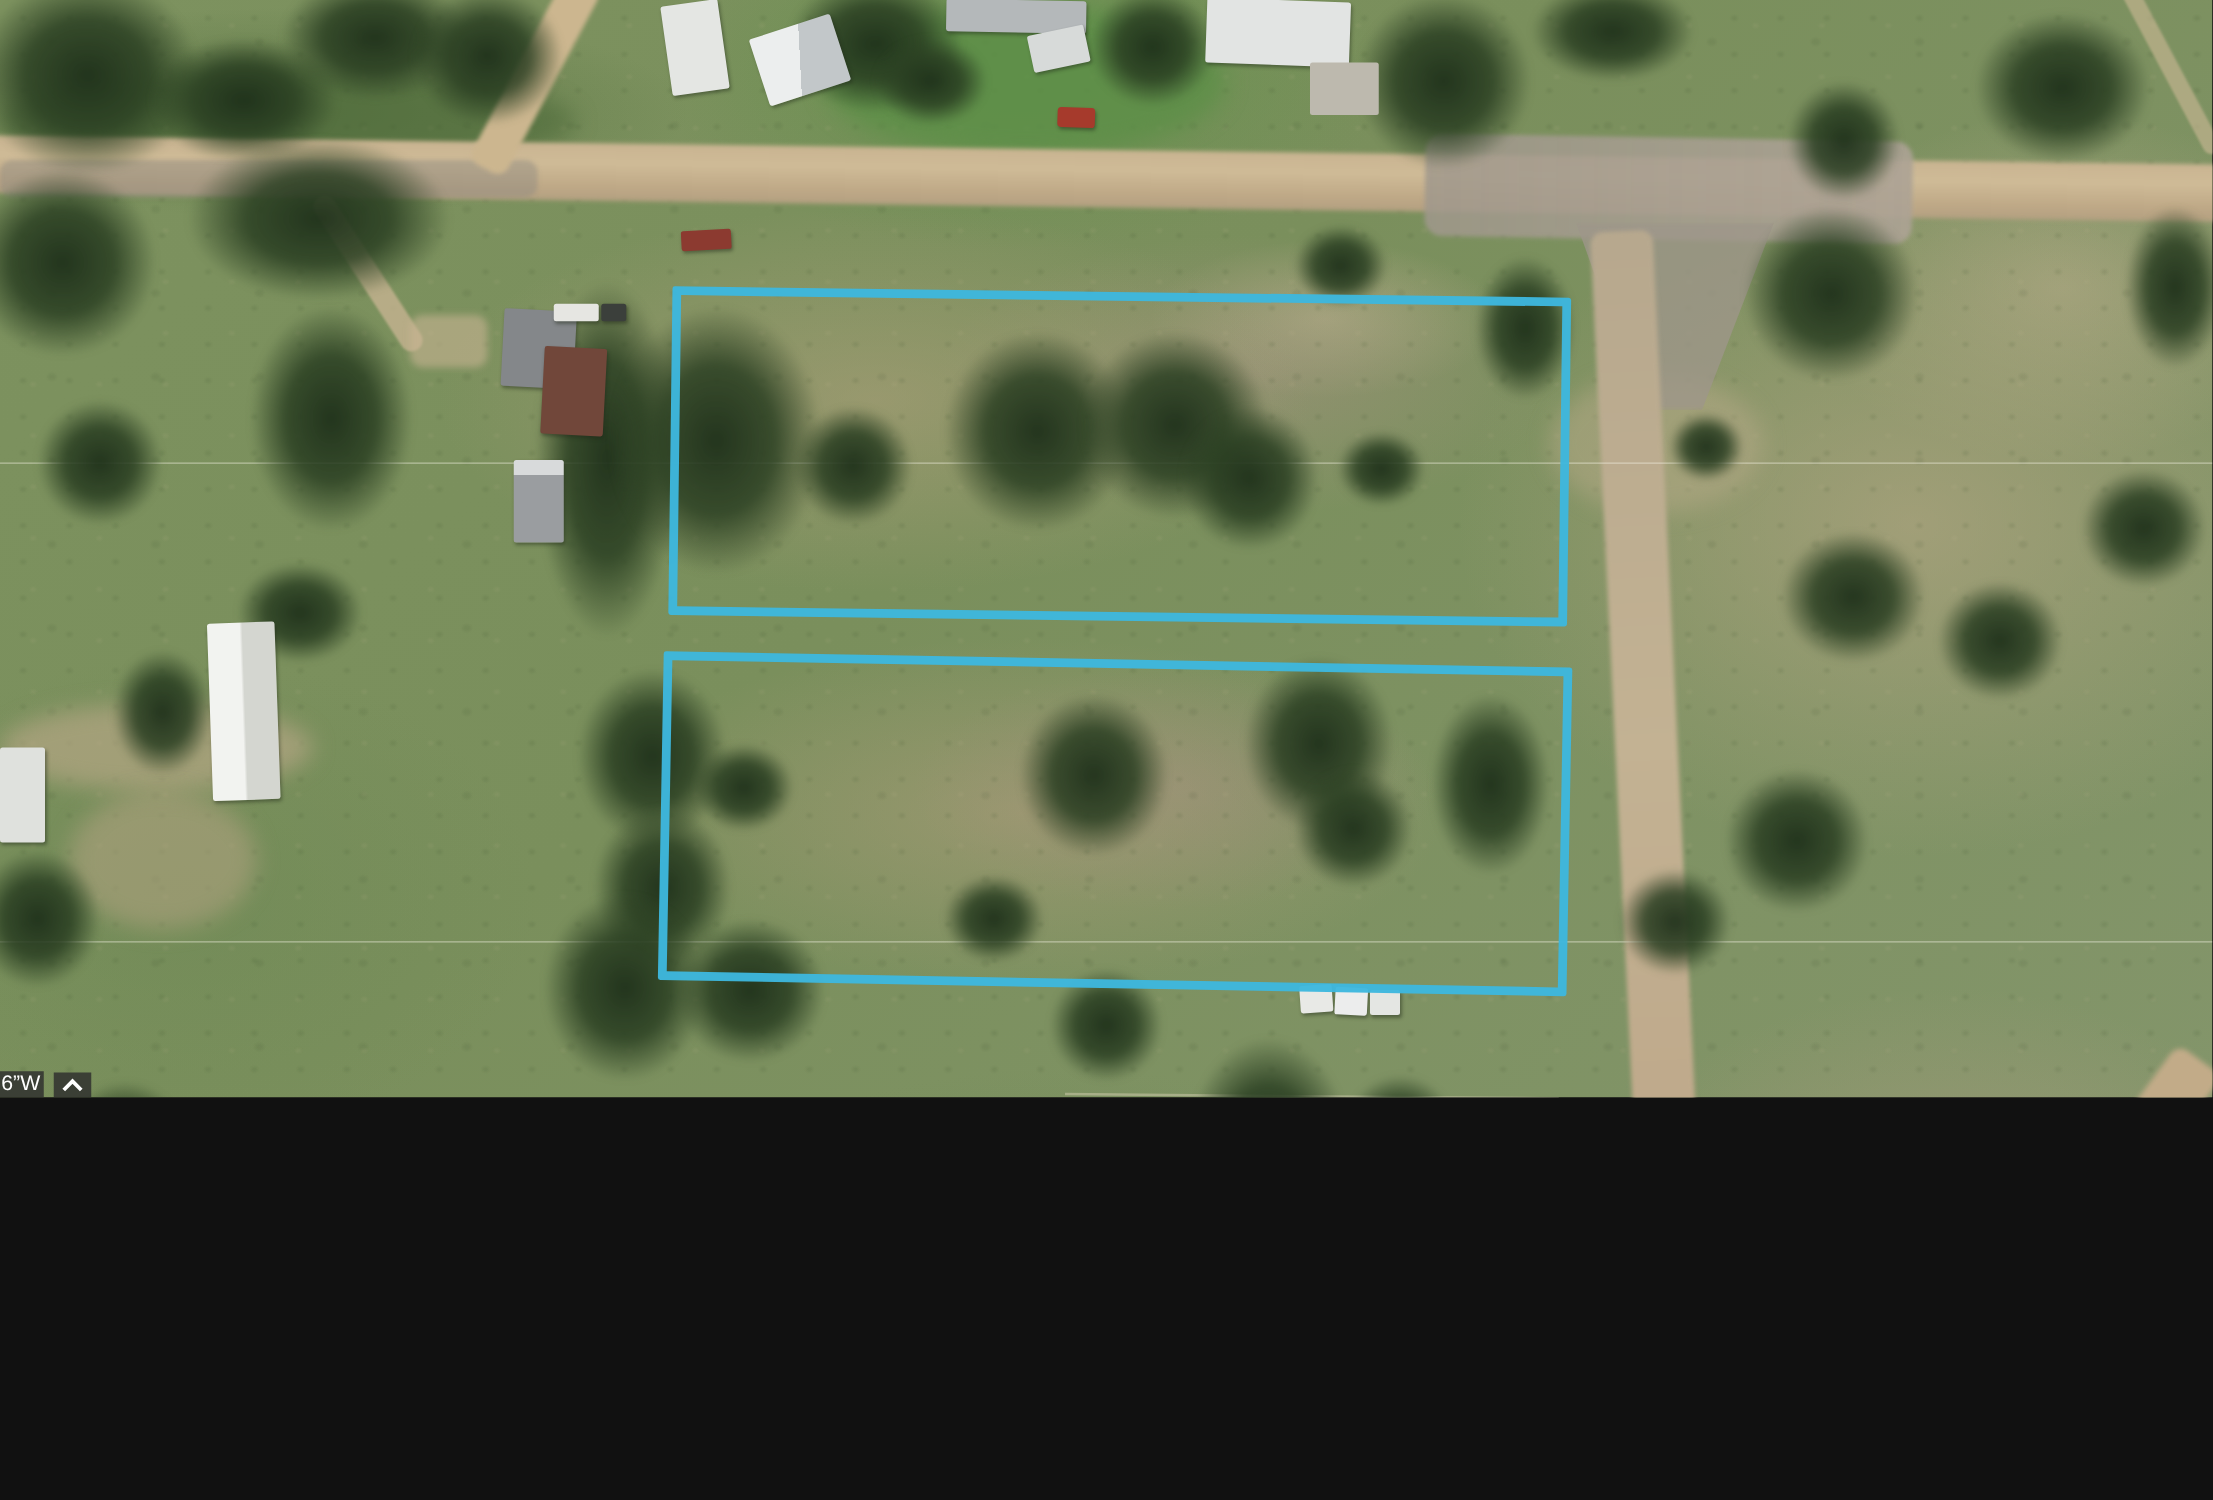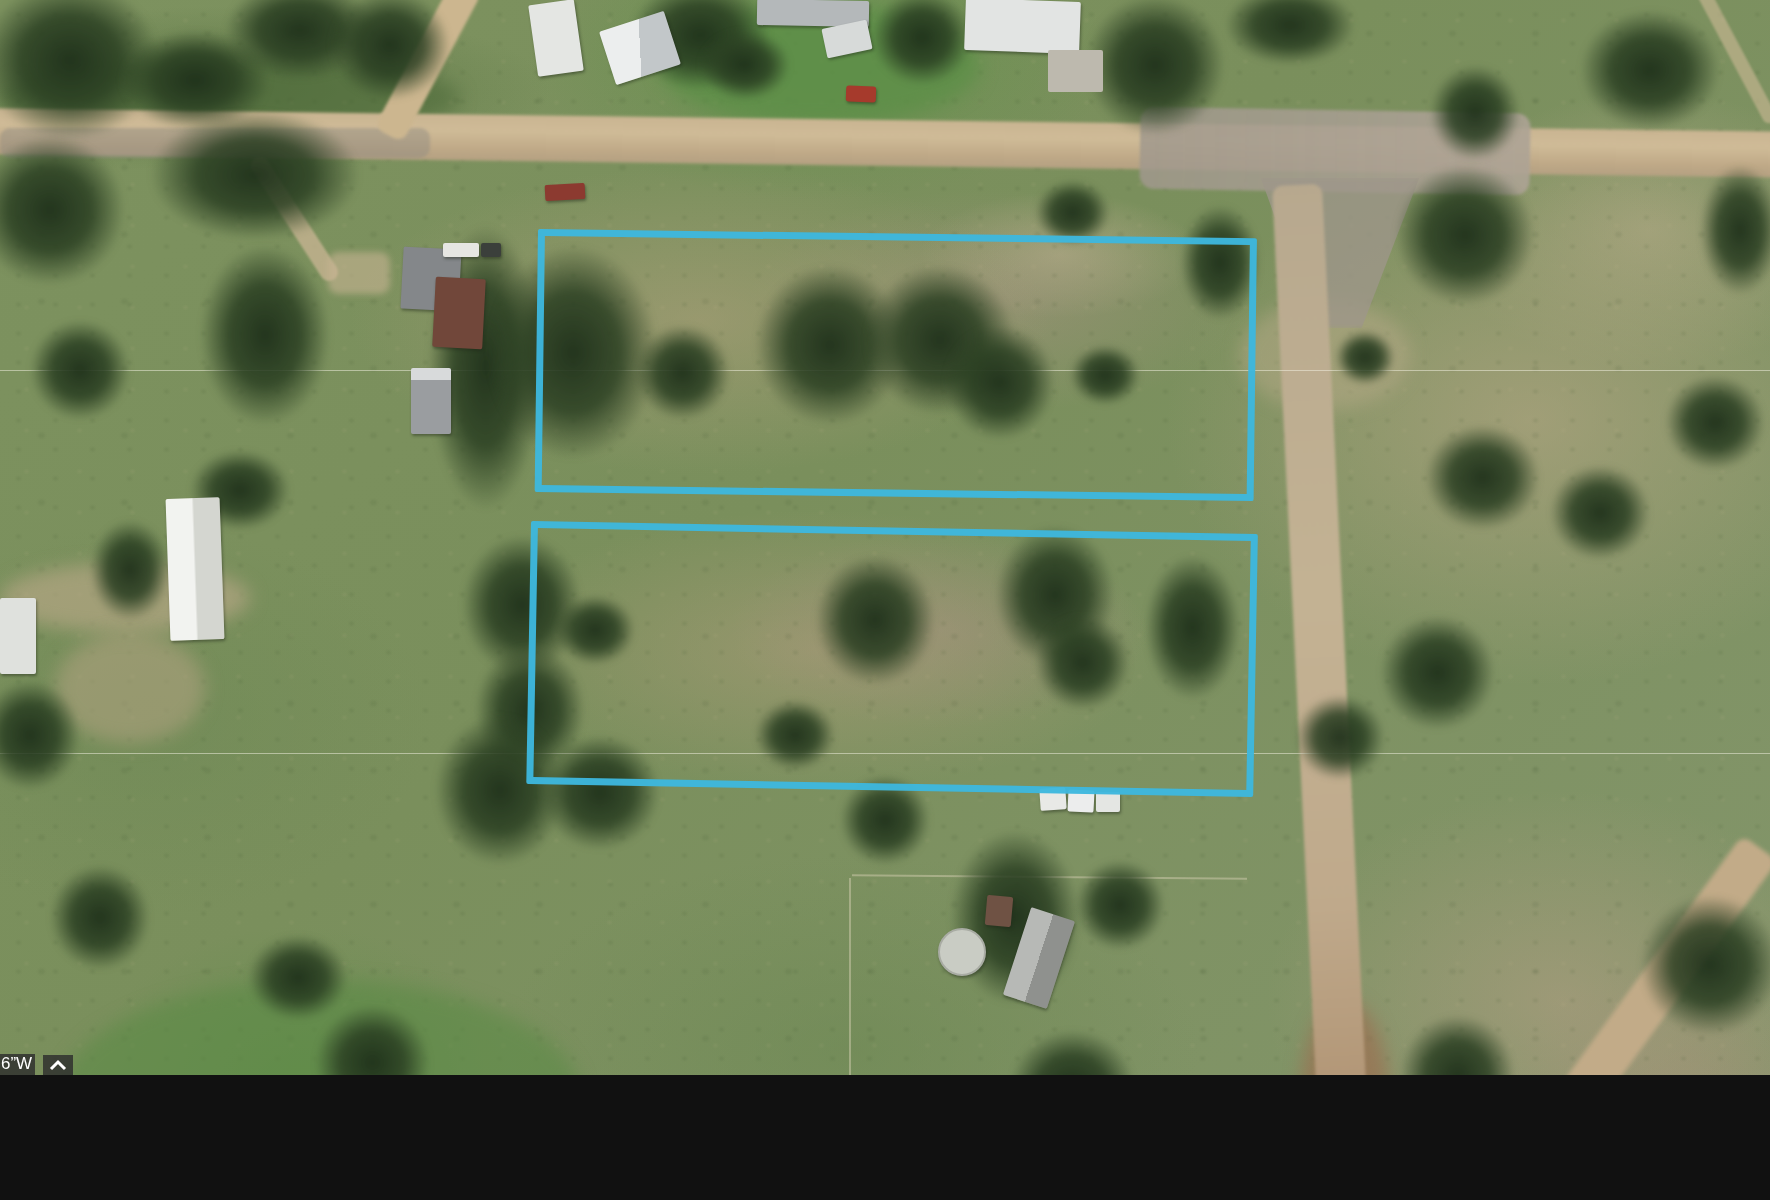--- a/index.html
+++ b/index.html
@@ -1,16 +1,16 @@
 <!DOCTYPE html>
 <html><head>
 <meta charset="utf-8">
 <style>
   html,body{margin:0;padding:0;background:#111;}
-  .viewport{position:relative;width:1770px;height:1075px;overflow:hidden;
+  .viewport{position:relative;width:1770px;height:878px;overflow:hidden;
     font-family:"Liberation Sans",sans-serif;}
   
   .terrain{position:absolute;inset:0;
     background:
       radial-gradient(420px 200px at 820px 60px, rgba(98,146,74,.75), transparent 70%),
       radial-gradient(500px 220px at 700px 320px, rgba(182,162,128,.50), transparent 70%),
       radial-gradient(360px 160px at 1000px 300px, rgba(178,148,140,.42), transparent 70%),
       radial-gradient(200px 90px at 1060px 255px, rgba(205,190,155,.45), transparent 70%),
       radial-gradient(480px 200px at 820px 650px, rgba(180,158,126,.50), transparent 70%),
       radial-gradient(300px 140px at 940px 630px, rgba(172,138,140,.35), transparent 70%),

